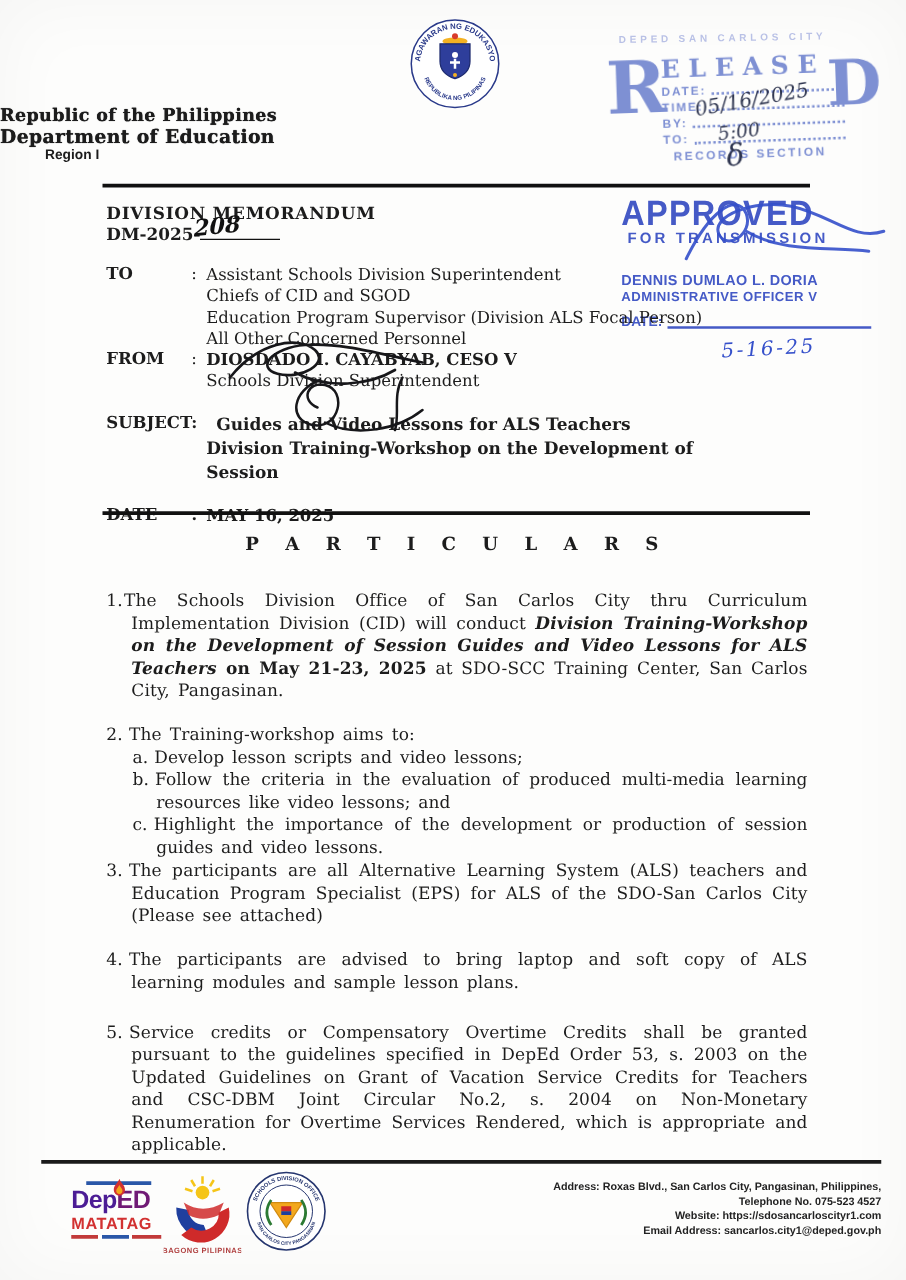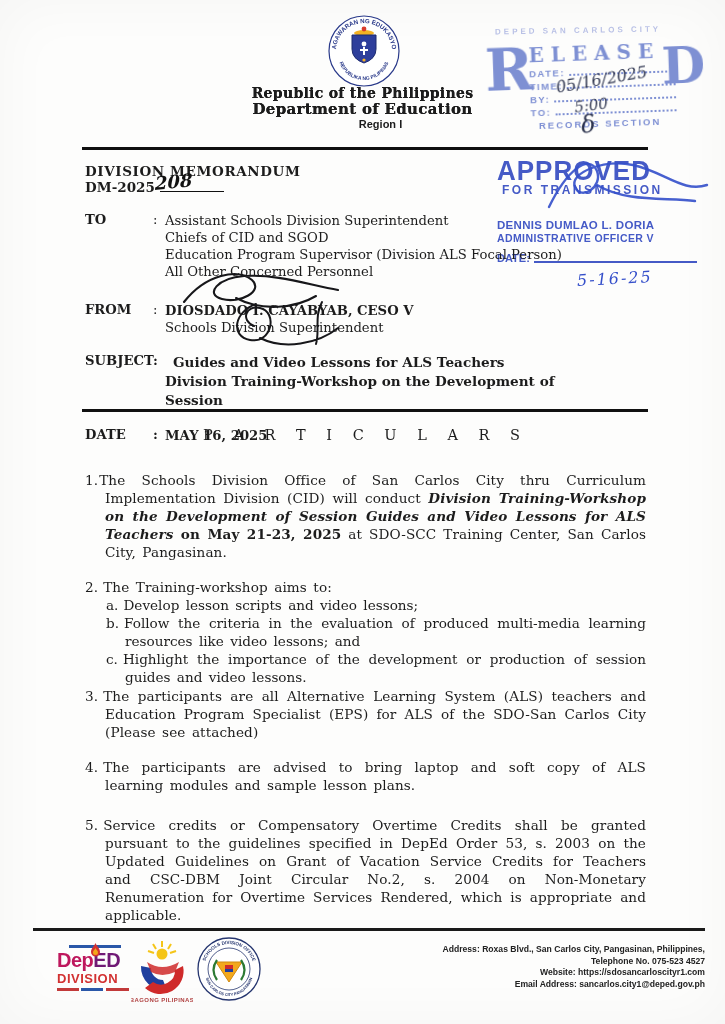--- a/index.html
+++ b/index.html
@@ -4,21 +4,21 @@
 <style>
   html,body { margin:0; padding:0; background:#e8e8e8; }
   .page {
     position:relative; width:725px; height:1024px; margin:0 auto;
     background:#fdfdfc; overflow:hidden;
     font-family:"DejaVu Serif", serif; color:#1c1c1c;
     box-shadow: inset 0 0 60px rgba(0,0,0,0.035);
   }
   
   .hdr-seal { position:absolute; left:327px; top:14px; width:74px; height:74px; }
-  .hdr-text { position:absolute; left:0; top:86px; width:725px; text-align:center; }
+  .hdr-text { position:absolute; left:0; top:86px; width:725px; text-align:left; }
   .hdr-republic   { font-size:14px; font-weight:bold; letter-spacing:.3px; line-height:15px; text-shadow:0 0 .6px #000; }
   .hdr-department { font-size:15px; font-weight:bold; letter-spacing:.3px; line-height:16px; text-shadow:0 0 .6px #000; }
   .hdr-region { font-family:"Liberation Sans", sans-serif; font-weight:bold; font-size:11px; line-height:13px; margin-top:1px;padding-left:36px; }
   .hdr-office { font-family:"Liberation Sans", sans-serif; font-weight:bold; font-size:12.5px; line-height:14px; }
   .rule-1 { position:absolute; left:82px; top:147px; width:566px; height:3px; background:#101010; }
   
   .rel-faint { position:absolute; left:495px; top:26px; font-family:"Liberation Sans", sans-serif;
     font-size:8px; font-weight:bold; letter-spacing:3px; color:#8d9ad8; opacity:.6; transform:rotate(-1deg); white-space:nowrap; }
   .rel-stamp { position:absolute; left:488px; top:40px; width:218px; height:112px;
     color:#7487d0; font-family:"Liberation Sans", sans-serif; transform:rotate(-2deg); opacity:.92; filter:blur(.2px); }
@@ -52,44 +52,44 @@
   .memo-title { font-size:13.5px; font-weight:bold; letter-spacing:.6px; line-height:16px; }
   .memo-numrow { font-size:13.5px; font-weight:bold; position:relative; line-height:17px; }
   .memo-numline { display:inline-block; width:64px; border-bottom:1.5px solid #111; height:12px; }
   .memo-hand { position:absolute; left:70px; top:-6px; font-size:18px; font-style:italic;
     font-family:"DejaVu Serif", serif; transform:rotate(-6deg) skewX(-6deg); color:#111; }
   .meta { position:absolute; left:85px; top:212px; width:480px; }
   .meta-row { display:grid; grid-template-columns:68px 12px auto; }
   .meta-lab { font-weight:bold; font-size:13.2px; }
   .meta-colon { font-size:13.2px; }
   .meta-line { font-size:13.2px; line-height:17px; }
-  .mb12 { margin-bottom:22px; } .mb16 { margin-bottom:17px; }
+  .mb12 { margin-bottom:0; } .mb16 { margin-bottom:17px; }
   .bold { font-weight:bold; }
   .subj { font-size:13.6px; font-weight:bold; line-height:19px; }
   .subj2 { margin-left:8px; }
   .rule-2 { position:absolute; left:82px; top:409px; width:566px; height:2.5px; background:#111; }
   
   .part { position:absolute; left:85px; top:427px; width:561px; }
-  .part-title { text-align:center; font-weight:normal; font-size:14.5px; letter-spacing:8px; margin-bottom:28px; }
+  .part-title { text-align:center; font-weight:bold; font-size:14.5px; letter-spacing:8px; margin-bottom:28px; }
   .p-item { font-size:13.6px; line-height:18px; text-align:justify; word-spacing:2px; letter-spacing:.1px;
     padding-left:20px; text-indent:-20px; margin-bottom:17px; }
   .p-item .num { margin-right:5px; }
   .p-item .num0 { margin-right:1px; }
   .p-sub { font-size:13.6px; line-height:18px; text-align:justify; word-spacing:2px;
     margin-left:21px; padding-left:19px; text-indent:-19px; }
   .p-sub .lnum { margin-right:5px; }
   .bi { font-weight:bold; font-style:italic; }
   
   .sig { position:absolute; pointer-events:none; }
   
   .rule-3 { position:absolute; left:33px; top:928px; width:672px; height:2.5px; background:#1a1a1a; }
   .f-deped { position:absolute; left:57px; top:945px; width:78px; font-family:"Liberation Sans", sans-serif; }
   .f-deped-rule { width:52px; height:3px; background:#2a57a8; margin:0 0 2px 12px; }
   .f-deped-word { font-weight:900; font-size:20px; line-height:21px; position:relative; letter-spacing:-.5px; }
-  .f-dep { color:#be185d; } .f-ed { color:#701a75;text-align:center; }
+  .f-dep { color:#4c1d95; } .f-ed { color:#701a75;text-align:center; }
   .f-flame { position:absolute; left:33px; top:-7px; }
   .f-matatag { color:#d23131; font-weight:900; font-size:13px; letter-spacing:.5px; line-height:15px; }
   .f-dashes { margin-top:2px; height:3px; width:72px;
     background:linear-gradient(to right,#c23a3a 0 30%,#fff 30% 34%,#2a57a8 34% 64%,#fff 64% 68%,#c23a3a 68% 100%); }
   .f-bagong { position:absolute; left:131px; top:938px; }
   .f-seal { position:absolute; left:196px; top:936px; }
   .f-addr { position:absolute; right:20px; top:944px; text-align:right;
     font-family:"Liberation Sans", sans-serif; font-weight:bold; font-size:8.6px; line-height:11.5px; color:#222; }
 </style>
 </head>
@@ -249,21 +249,21 @@
 
   <div class="f-deped">
     <div class="f-deped-rule"></div>
     <div class="f-deped-word">
       <span class="f-dep">Dep</span><span class="f-ed">ED</span>
       <svg class="f-flame" width="11" height="15" viewBox="0 0 11 15">
         <path d="M5.5,0 C7,4 10,5 10,9 A4.5,4.5 0 0 1 1,9 C1,5 4,4 5.5,0 z" fill="#d23131"></path>
         <path d="M5.5,5 C6.3,7 8,7.6 8,9.6 A2.5,2.5 0 0 1 3,9.6 C3,7.6 4.7,7 5.5,5 z" fill="#f2a71b"></path>
       </svg>
     </div>
-    <div class="f-matatag">DIVISION</div>
+    <div class="f-matatag">MATATAG</div>
     <div class="f-dashes"></div>
   </div>
 
   <svg class="f-bagong" width="62" height="68" viewBox="0 0 62 68">
     <g stroke="#f5c518" stroke-width="2">
       <line x1="31" y1="3" x2="31" y2="9"></line>
         <line x1="22" y1="6" x2="25" y2="11"></line>
         <line x1="40" y1="6" x2="37" y2="11"></line>
       <line x1="17" y1="13" x2="23" y2="15"></line>
         <line x1="45" y1="13" x2="39" y2="15"></line>

